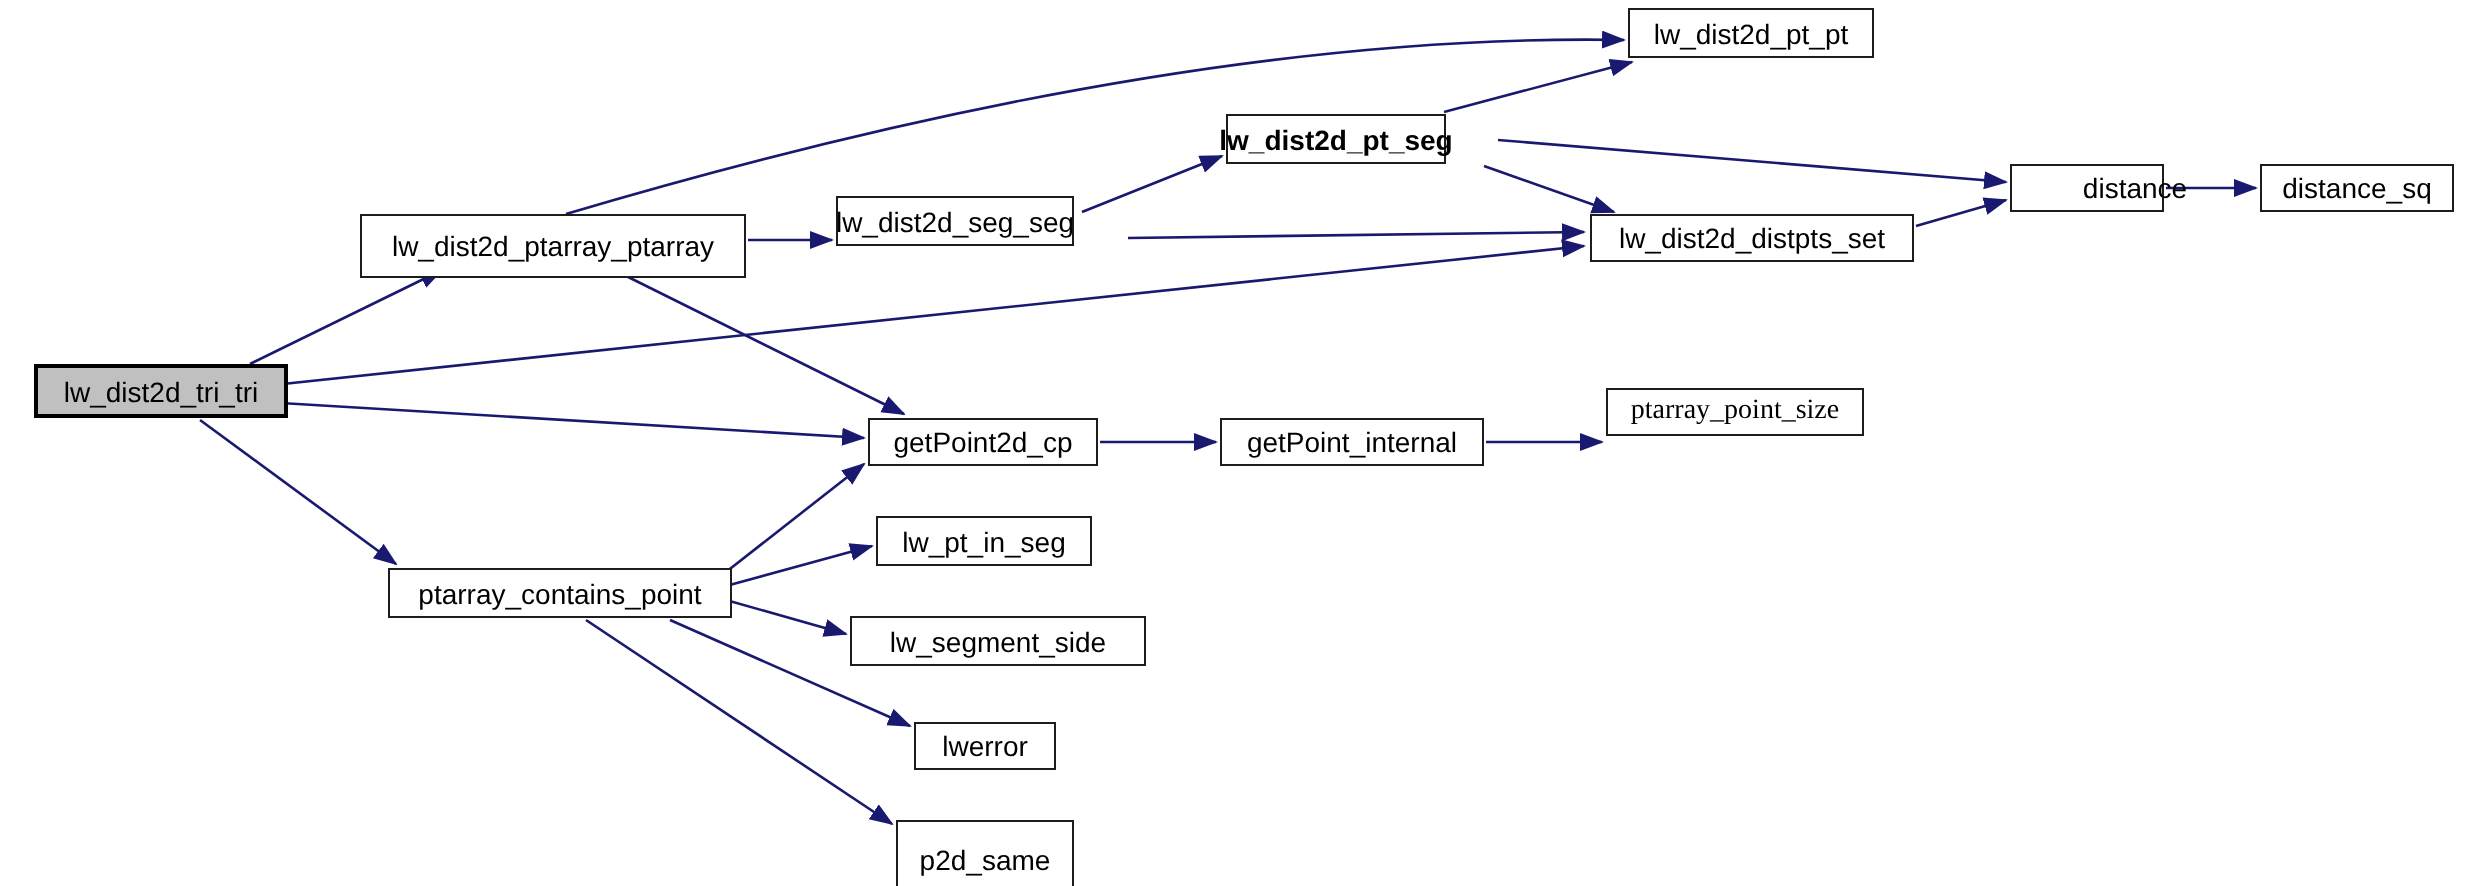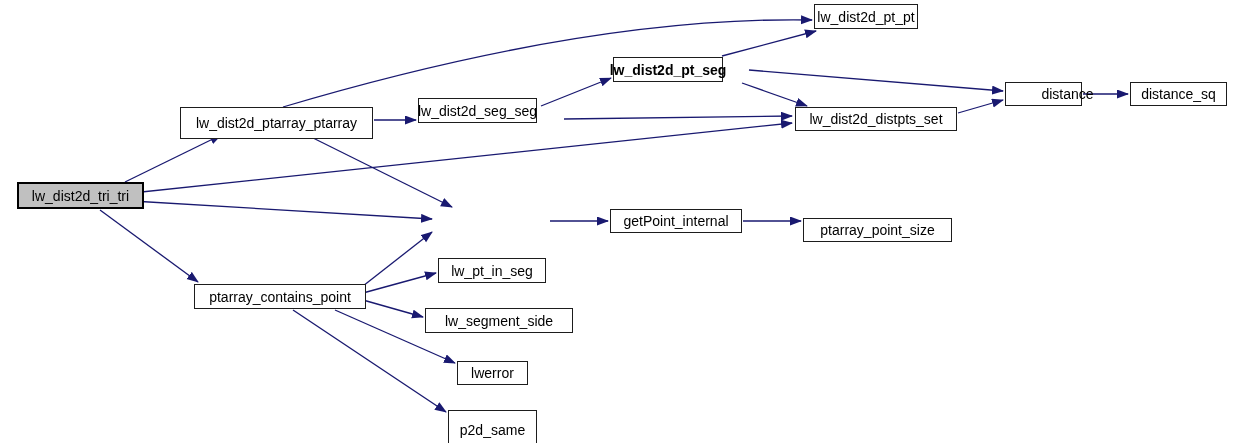--- a/index.html
+++ b/index.html
@@ -97,36 +97,39 @@
       </div>
       <div class="node" style="left: 180px; top: 107px; width: 193px; height: 32px;">
         <span>lw_dist2d_ptarray_ptarray</span>
       </div>
       <div class="node" style="left: 418px; top: 98px; width: 119px; height: 25px;">
         <span>lw_dist2d_seg_seg</span>
       </div>
       <div class="node" style="left: 613px; top: 57px; width: 110px; height: 25px; font-weight: bold;">
         <span>lw_dist2d_pt_seg</span>
       </div>
-      <div class="node" style="left: 814px; top: 4px; width: 104px; height: 25px;">
+      <div class="node" style="left: 814px; top: 4px; width: 123px; height: 25px;">
         <span>lw_dist2d_pt_pt</span>
       </div>
       <div class="node" style="left: 795px; top: 107px; width: 162px; height: 24px;">
         <span>lw_dist2d_distpts_set</span>
       </div>
       <div class="node" style="left: 1005px; top: 82px; width: 77px; height: 24px; padding-left: 48px;">
         <span>distance</span>
       </div>
       <div class="node" style="left: 1130px; top: 82px; width: 97px; height: 24px;">
         <span>distance_sq</span>
       </div>
+      <div class="node" style="left: 434px; top: 209px; width: 115px; height: 24px;">
+        <span>getPoint2d_cp</span>
+      </div>
       <div class="node" style="left: 610px; top: 209px; width: 132px; height: 24px;">
         <span>getPoint_internal</span>
       </div>
-      <div class="node" style="left: 803px; top: 218px; width: 149px; height: 24px;">
+      <div class="node" style="left: 803px; top: 194px; width: 129px; height: 24px; font-family: Liberation Serif, serif;">
         <span>ptarray_point_size</span>
       </div>
       <div class="node" style="left: 194px; top: 284px; width: 172px; height: 25px;">
         <span>ptarray_contains_point</span>
       </div>
       <div class="node" style="left: 438px; top: 258px; width: 108px; height: 25px;">
         <span>lw_pt_in_seg</span>
       </div>
       <div class="node" style="left: 425px; top: 308px; width: 148px; height: 25px;">
         <span>lw_segment_side</span>

